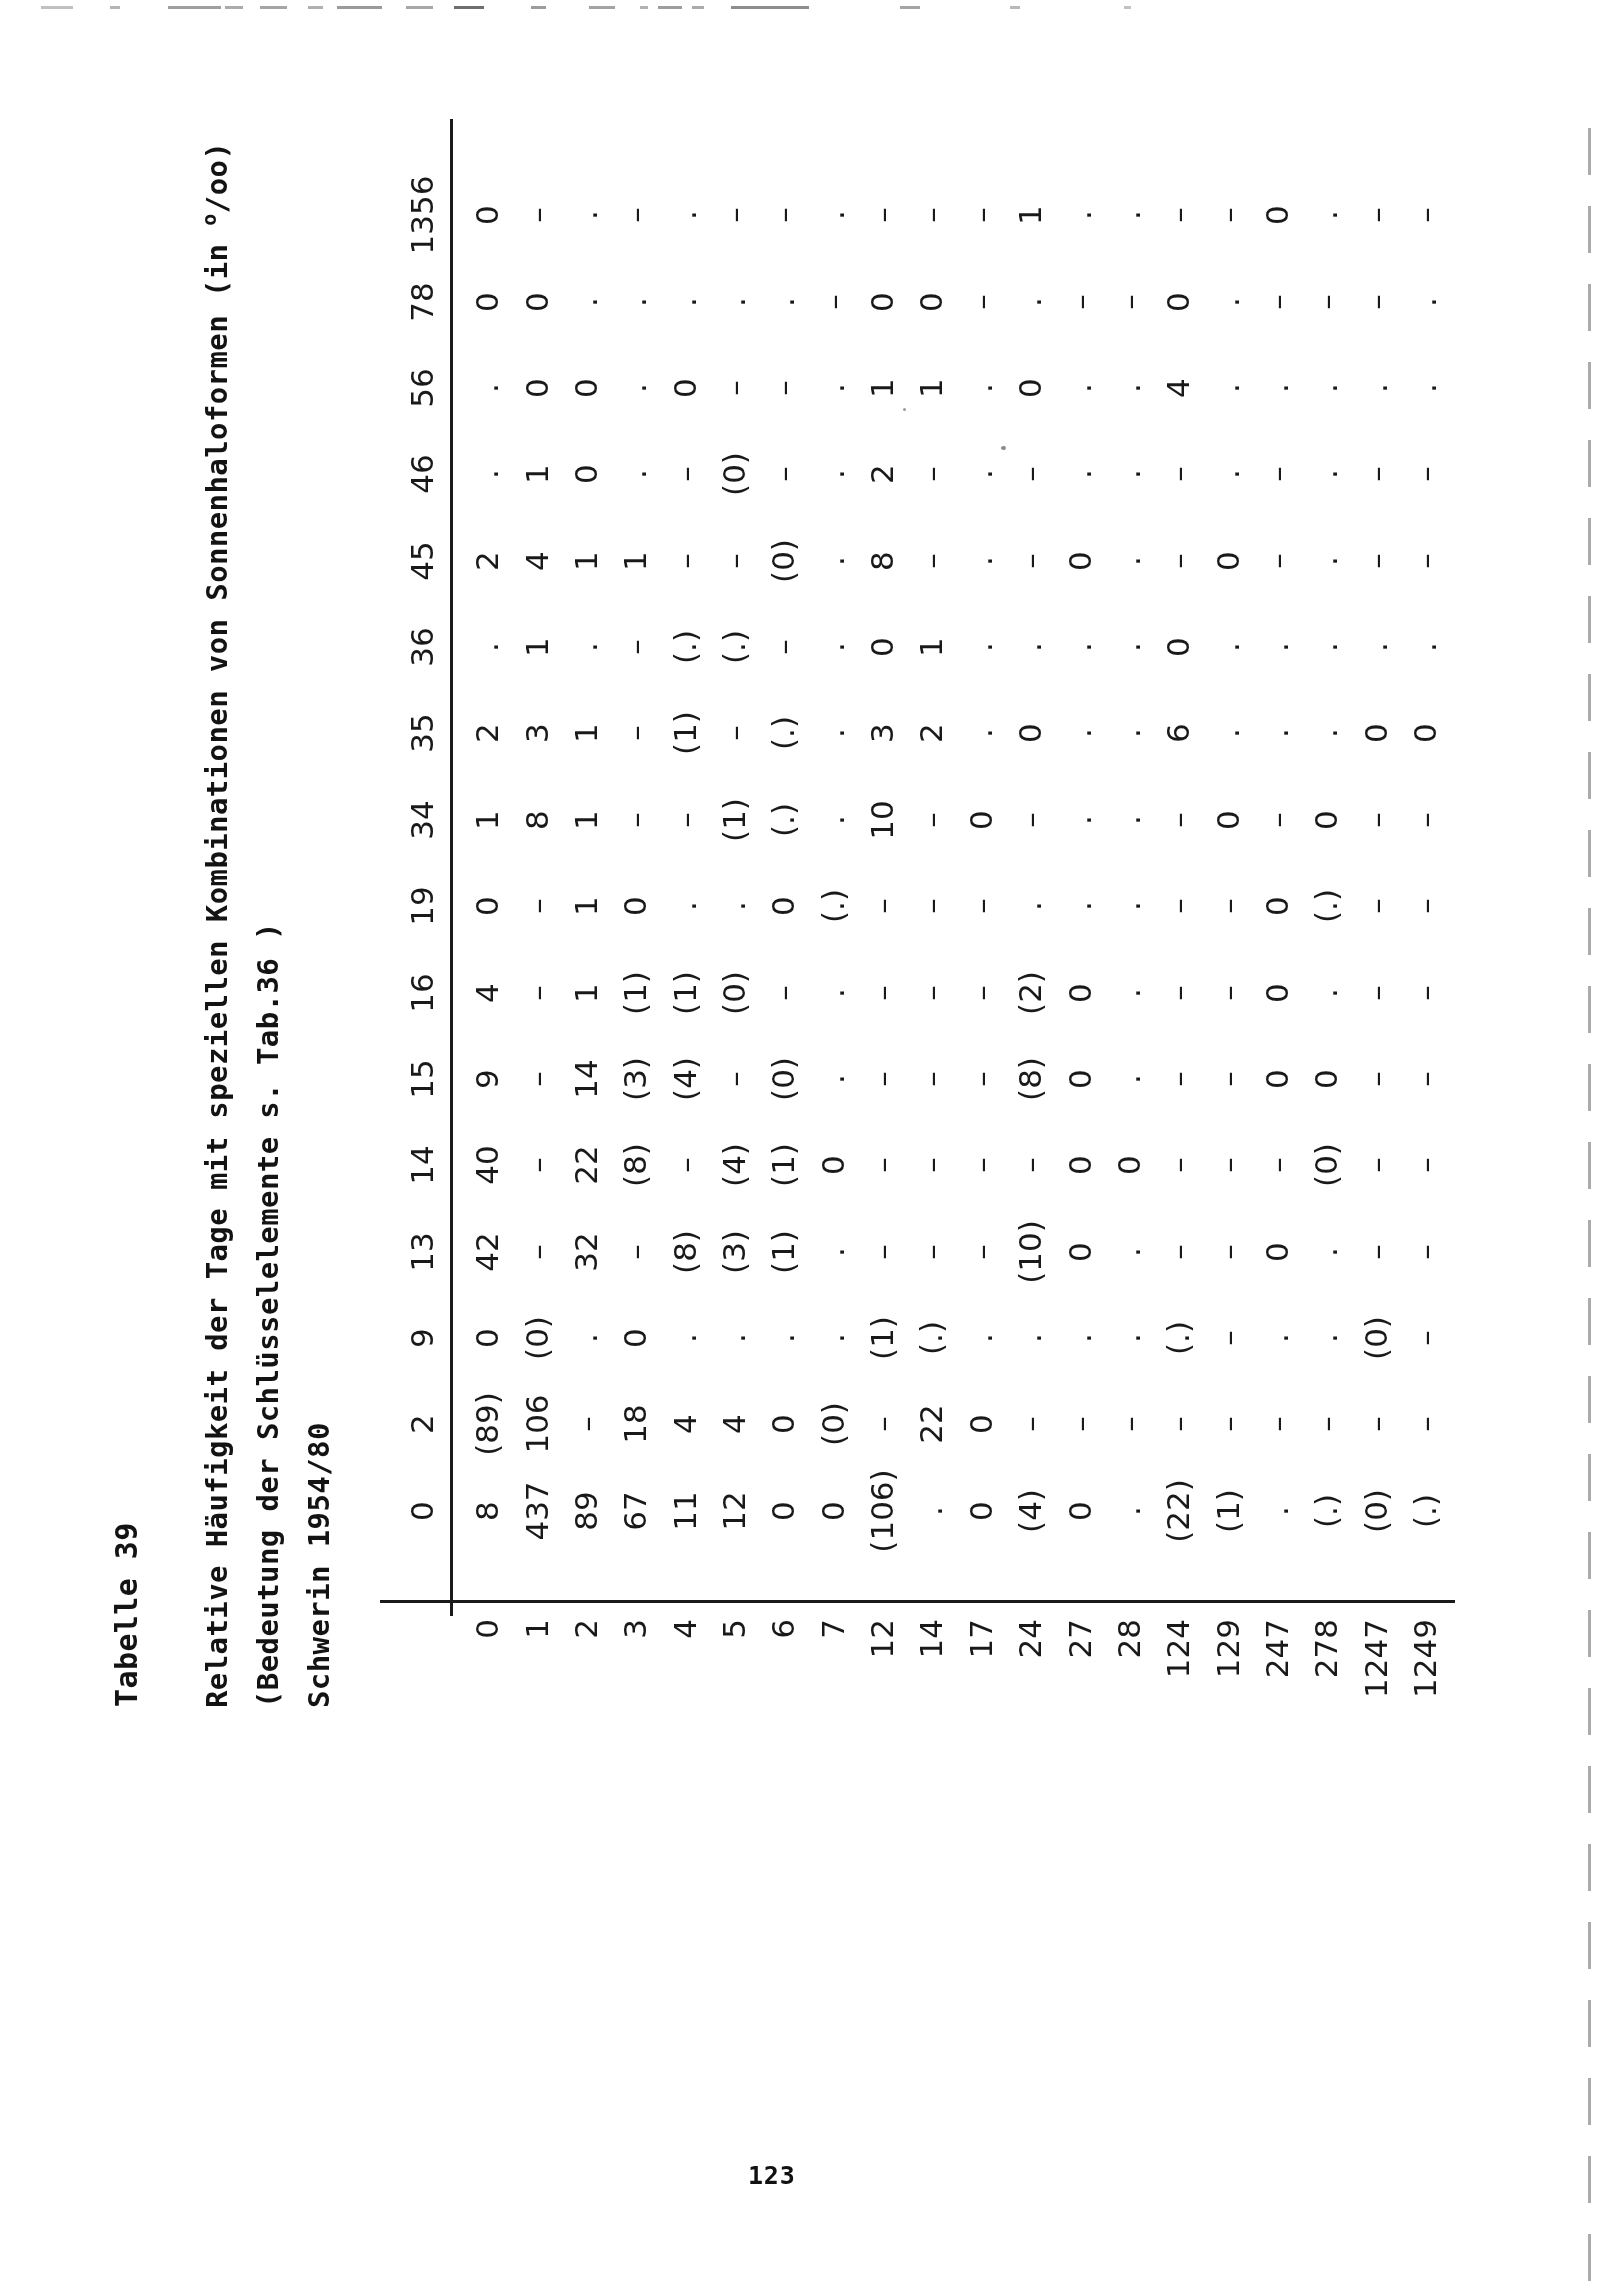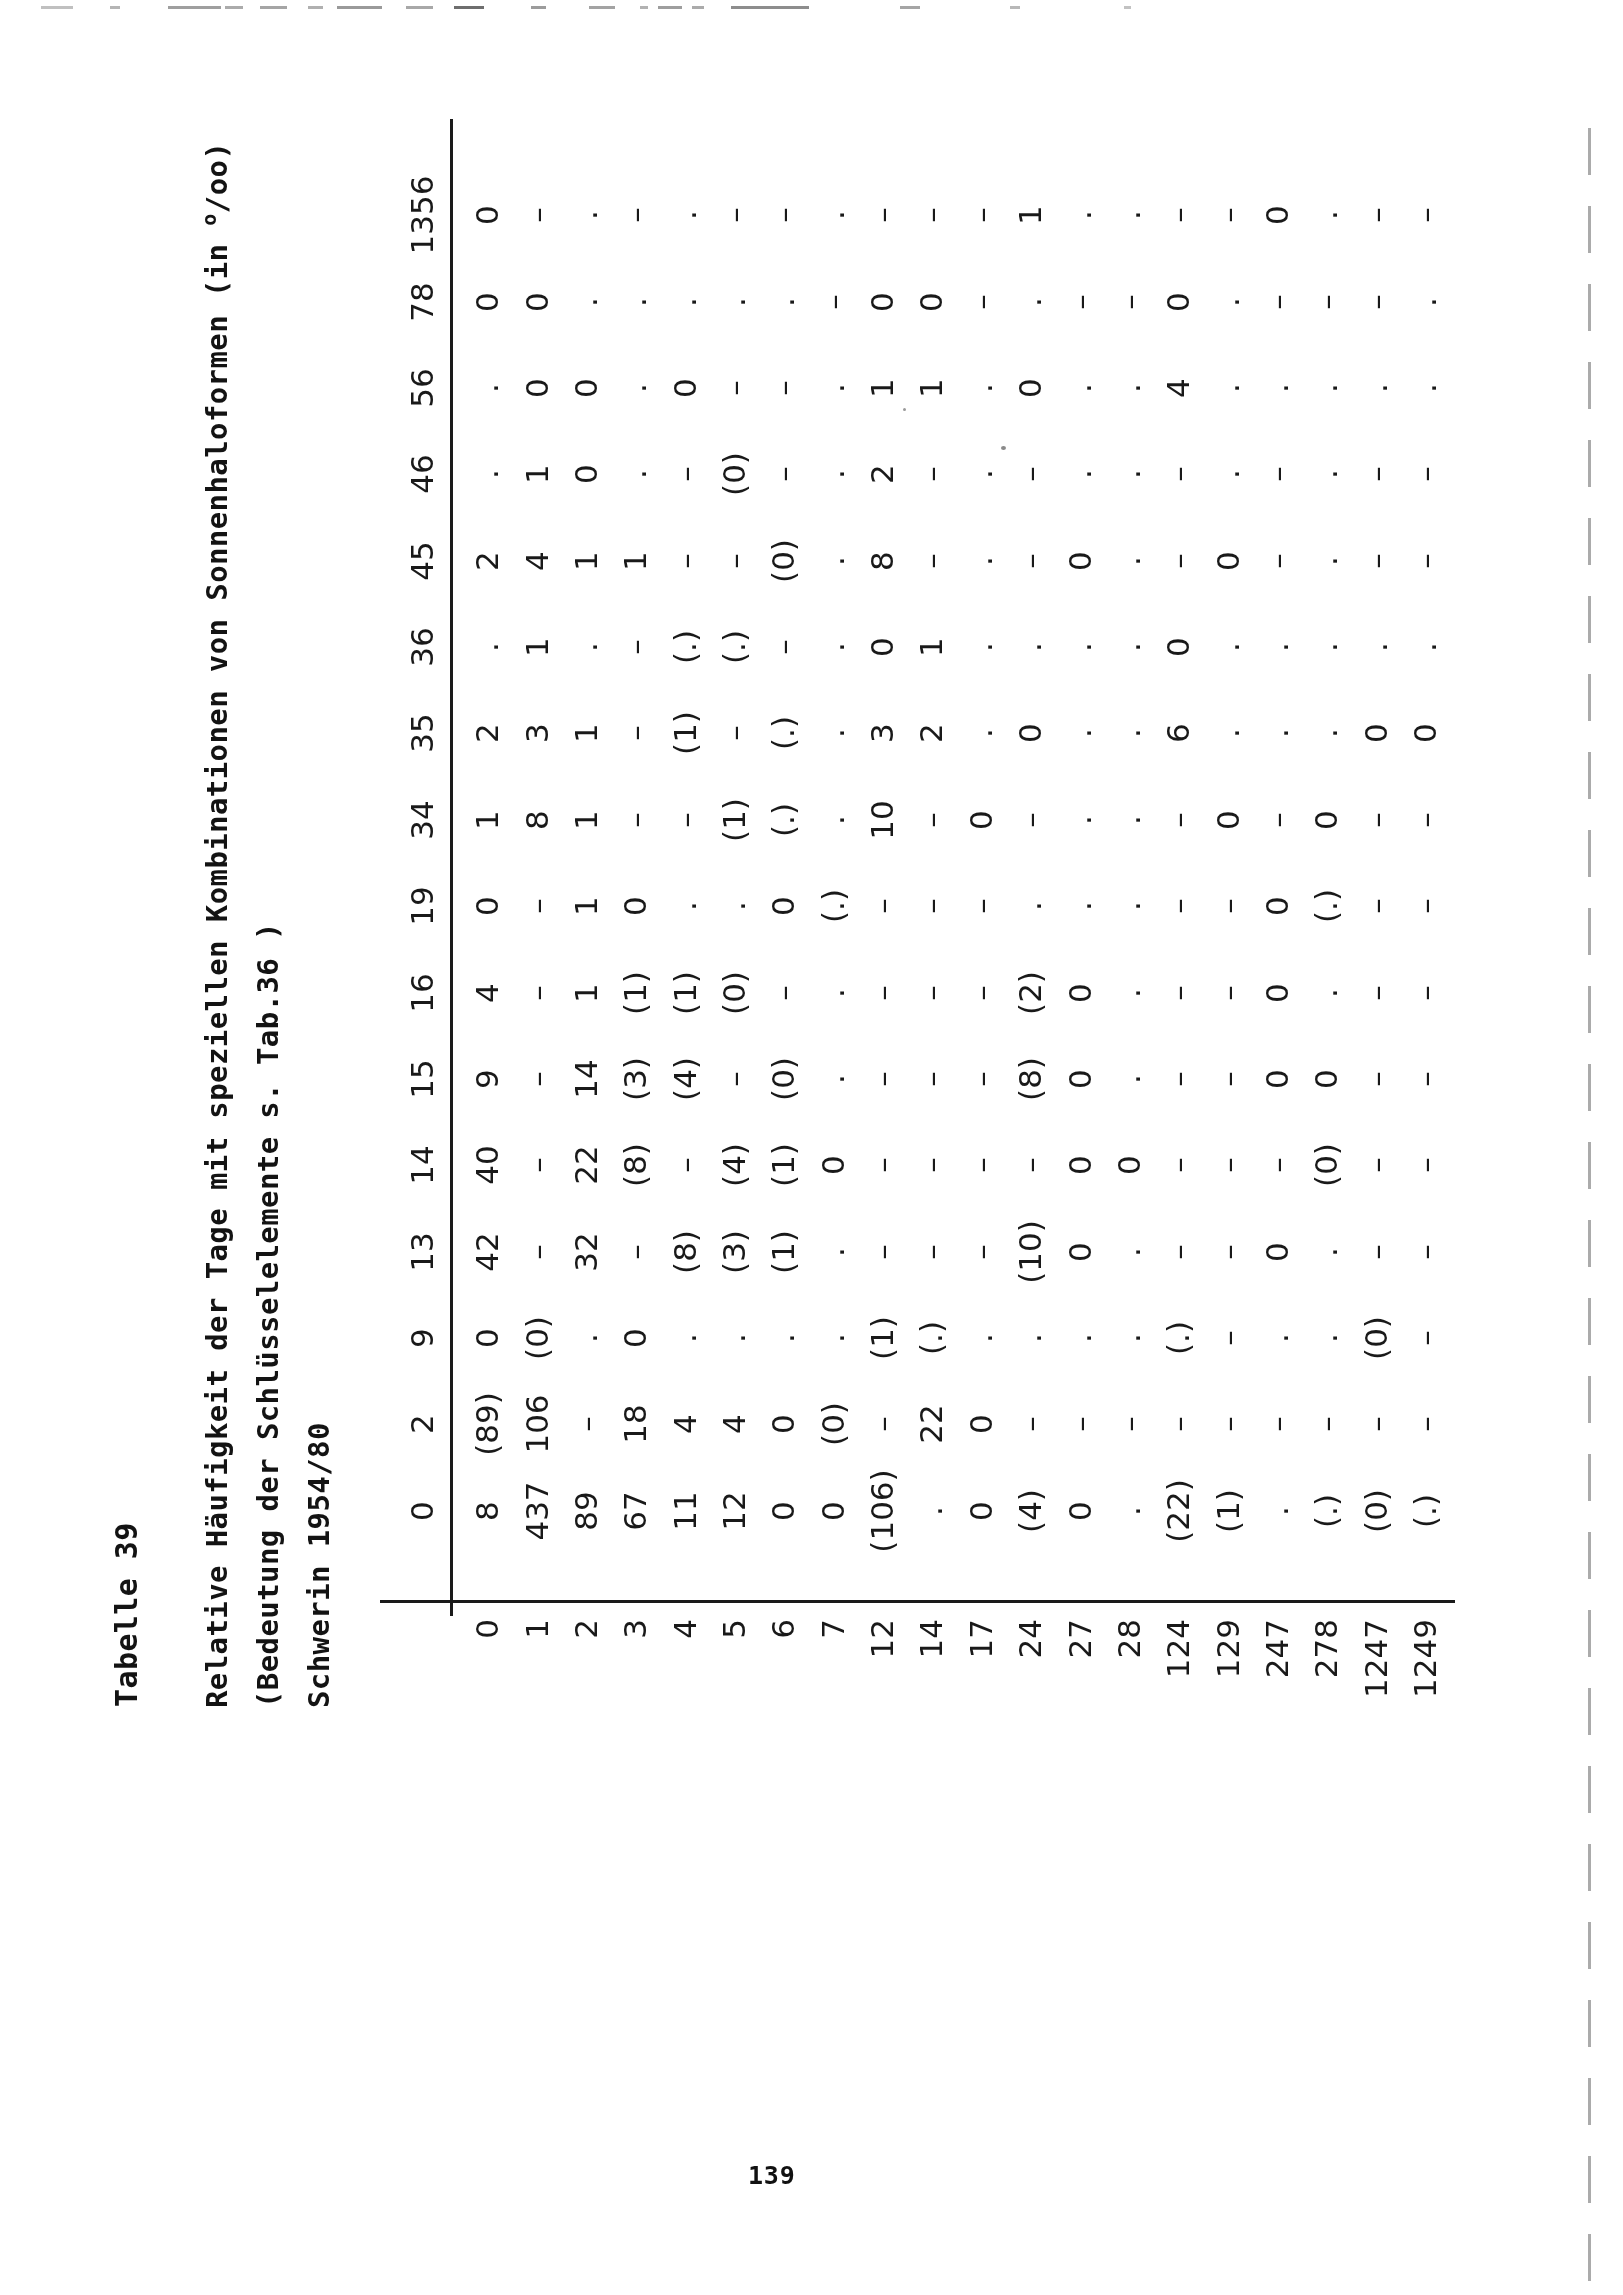--- a/index.html
+++ b/index.html
@@ -450,15 +450,15 @@
           <div class="dcell" style="left: 1216px; top: 1320px;">–</div>
           <div class="dcell" style="left: 1303px; top: 1320px;">–</div>
           <div class="dcell" style="left: 1389px; top: 1320px;">.</div>
           <div class="dcell" style="left: 1475px; top: 1320px;">.</div>
           <div class="dcell" style="left: 1562px; top: 1320px;">–</div>
         </div>
 
     </div>
   </div>
 
-  <div class="pageno">139</div>
+  <div class="pageno">123</div>
 </div>
 
 
 </body></html>

